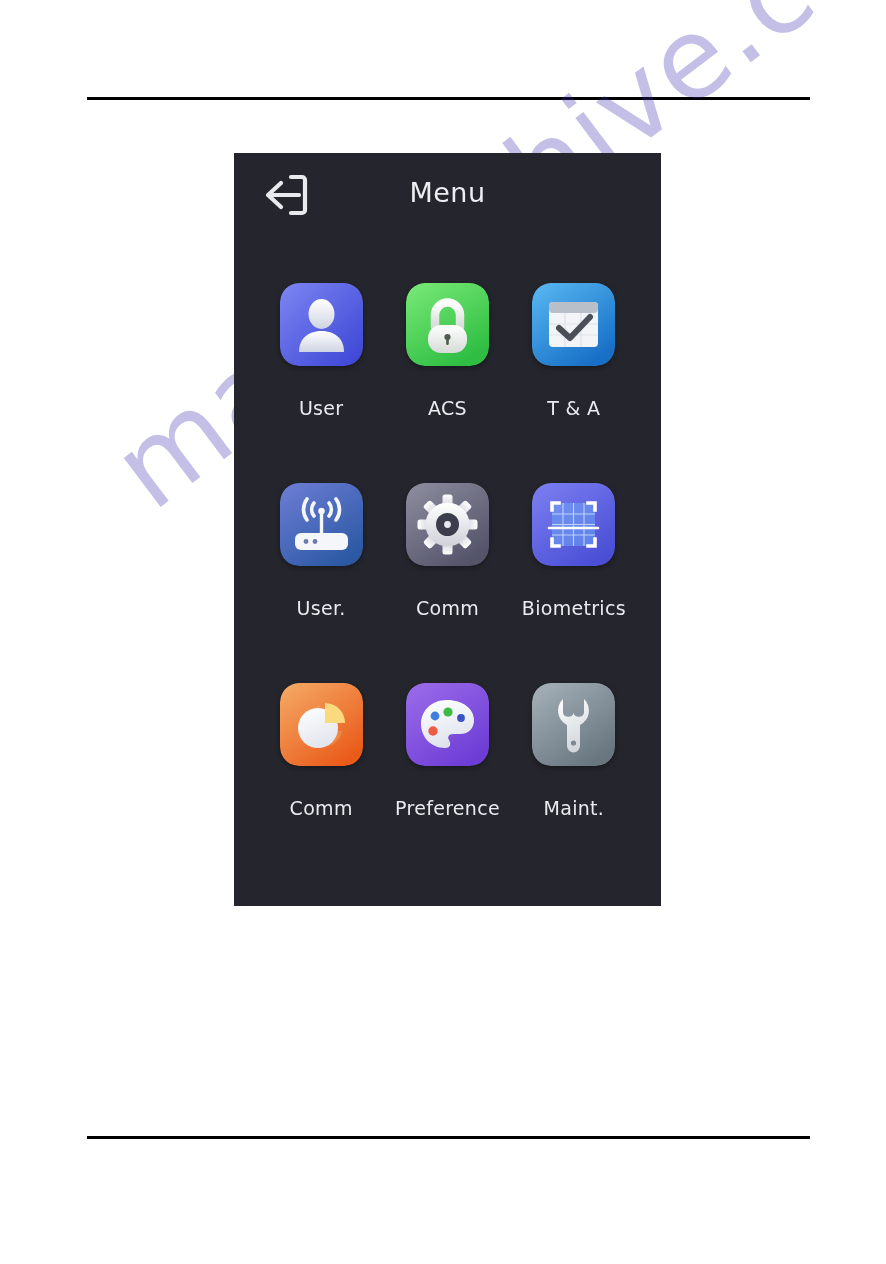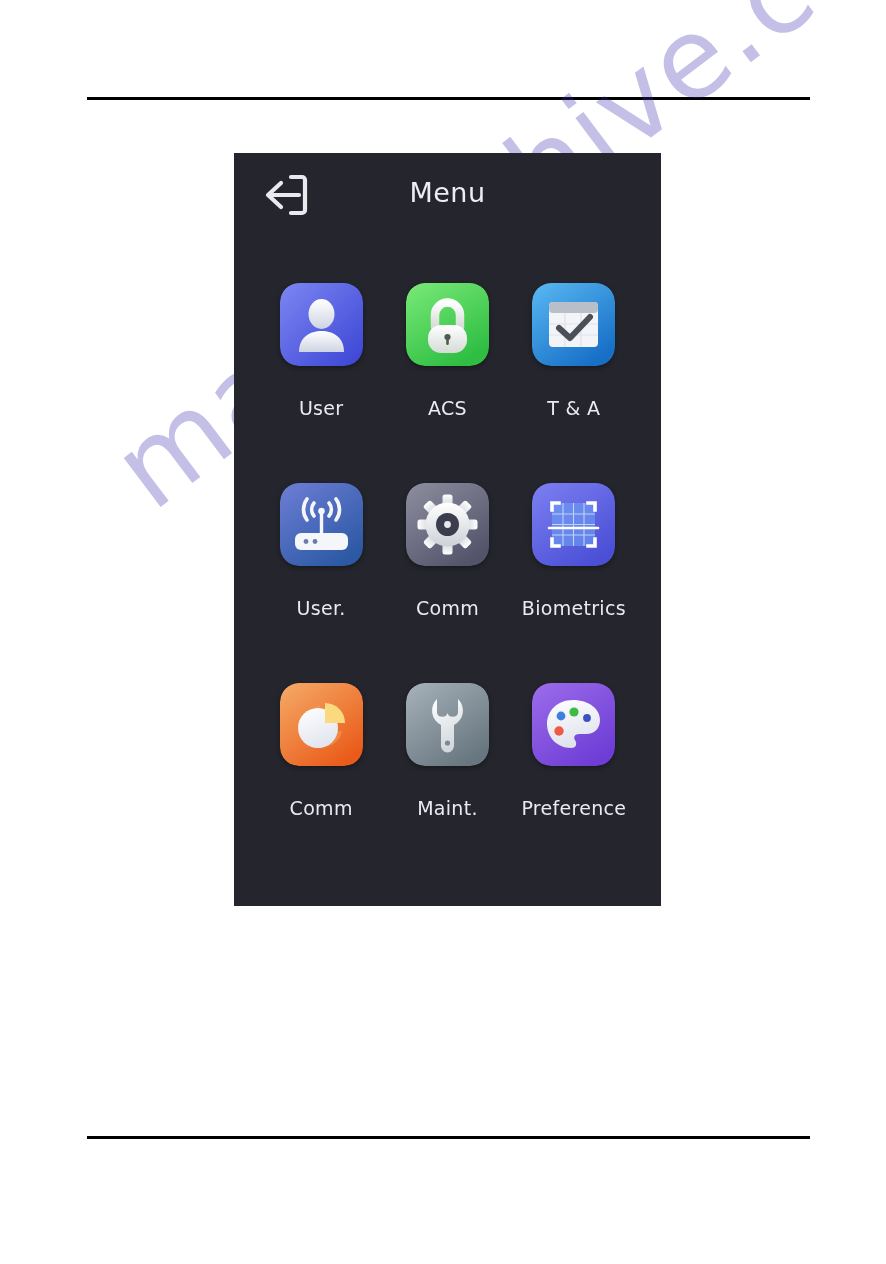--- a/index.html
+++ b/index.html
@@ -317,42 +317,20 @@
           <path d="M45 20 L45 40 L65 40 A20 20 0 0 0 45 20 Z" fill="#fbd97e"></path>
         </svg>
       </div>
       <div class="cell-label">Comm</div>
     </div>
 
     <div class="cell">
       <div class="tile">
         <svg width="83" height="83" viewBox="0 0 83 83">
           <defs>
-            <linearGradient id="gMaint" x1="0" y1="0" x2="0.7" y2="1">
-              <stop offset="0" stop-color="#a7b2ba"></stop>
-                <stop offset="1" stop-color="#68767f"></stop>
-            </linearGradient>
-            <linearGradient id="gWr" x1="0" y1="0" x2="0.3" y2="1">
-              <stop offset="0" stop-color="#ffffff"></stop>
-                <stop offset="1" stop-color="#d2d8dd"></stop>
-            </linearGradient>
-          </defs>
-          <rect width="83" height="83" rx="19" fill="url(#gMaint)"></rect>
-          <path d="M31 16 L31 30 A5.5 5.5 0 0 0 41.5 30 L41.5 30 A5.5 5.5 0 0 0 52 30 L52 16
-                   A16 16 0 0 1 48 42 L48 63 A6.5 6.5 0 0 1 35 63 L35 42 A16 16 0 0 1 31 16 Z" fill="url(#gWr)"></path>
-          <circle cx="41.5" cy="60" r="2.6" fill="#7d8a93"></circle>
-        </svg>
-      </div>
-      <div class="cell-label">Maint.</div>
-    </div>
-
-    <div class="cell">
-      <div class="tile">
-        <svg width="83" height="83" viewBox="0 0 83 83">
-          <defs>
             <linearGradient id="gPref" x1="0" y1="0" x2="0.7" y2="1">
               <stop offset="0" stop-color="#9c6dea"></stop>
                 <stop offset="1" stop-color="#6e3dd6"></stop>
             </linearGradient>
             <linearGradient id="gPal" x1="0" y1="0" x2="0.3" y2="1">
               <stop offset="0" stop-color="#ffffff"></stop>
                 <stop offset="1" stop-color="#dfe3ec"></stop>
             </linearGradient>
           </defs>
           <rect width="83" height="83" rx="19" fill="url(#gPref)"></rect>
@@ -360,14 +338,36 @@
                    C41 54 43 51 47 51 L54 51 C63 51 68 45 68 37 C68 26 57 17 41 17 Z" fill="url(#gPal)"></path>
           <circle cx="42" cy="29" r="4.6" fill="#3dbb44"></circle>
           <circle cx="29" cy="33" r="4.4" fill="#3d7fe0"></circle>
           <circle cx="55" cy="35" r="3.9" fill="#3a52c4"></circle>
           <circle cx="27" cy="48" r="4.7" fill="#ef5a45"></circle>
         </svg>
       </div>
       <div class="cell-label">Preference</div>
     </div>
 
+    <div class="cell">
+      <div class="tile">
+        <svg width="83" height="83" viewBox="0 0 83 83">
+          <defs>
+            <linearGradient id="gMaint" x1="0" y1="0" x2="0.7" y2="1">
+              <stop offset="0" stop-color="#a7b2ba"></stop>
+                <stop offset="1" stop-color="#68767f"></stop>
+            </linearGradient>
+            <linearGradient id="gWr" x1="0" y1="0" x2="0.3" y2="1">
+              <stop offset="0" stop-color="#ffffff"></stop>
+                <stop offset="1" stop-color="#d2d8dd"></stop>
+            </linearGradient>
+          </defs>
+          <rect width="83" height="83" rx="19" fill="url(#gMaint)"></rect>
+          <path d="M31 16 L31 30 A5.5 5.5 0 0 0 41.5 30 L41.5 30 A5.5 5.5 0 0 0 52 30 L52 16
+                   A16 16 0 0 1 48 42 L48 63 A6.5 6.5 0 0 1 35 63 L35 42 A16 16 0 0 1 31 16 Z" fill="url(#gWr)"></path>
+          <circle cx="41.5" cy="60" r="2.6" fill="#7d8a93"></circle>
+        </svg>
+      </div>
+      <div class="cell-label">Maint.</div>
+    </div>
+
   </div>
 </div>
 
 </body></html>

